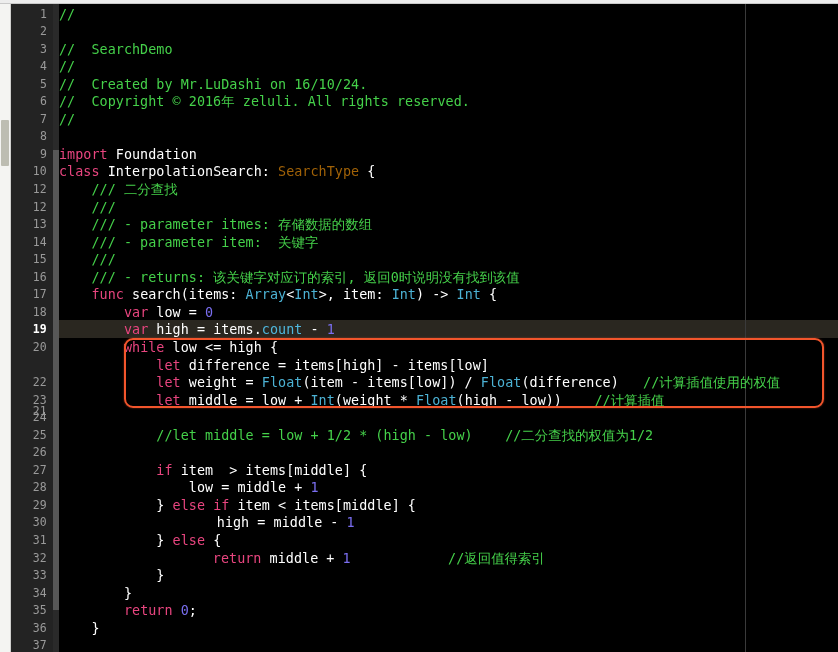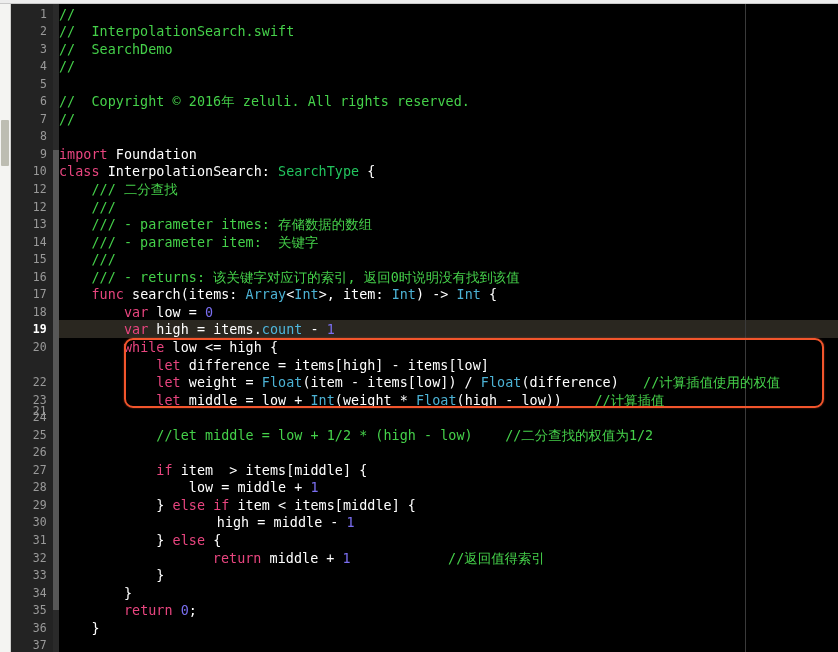--- a/index.html
+++ b/index.html
@@ -130,21 +130,21 @@
     border-radius: 9px;
     box-sizing: border-box;
     pointer-events: none;
     z-index: 20;
     box-shadow: 0 0 2px rgba(242,85,44,0.55);
   }
 
   
   .kw   { color: #e8457f; }      
   .typ  { color: #4cb2d4; }      
-  .proto{ color: #22c55e; }      
+  .proto{ color: #a16207; }      
   .num  { color: #7a6ef0; }      
   .mem  { color: #4fb7dd; }      
   .cmt  { color: #45d14a; }      
   .doc  { color: #45d14a; }      
   .pln  { color: #ffffff; }
 </style>
 </head>
 <body>
 
 <div id="screen">
@@ -198,23 +198,23 @@
         <div class="ln" style="top: 598.2px;">35</div>
         <div class="ln" style="top: 615.75px;">36</div>
         <div class="ln" style="top: 633.3px;">37</div>
       </div>
     <div id="gutter-divider">
       <div id="gutter-divider-thumb"></div>
     </div>
 
     <div id="code">
         <div class="line" style="top: 1.5px;"><span class="cmt">//</span></div>
-        <div class="line" style="top: 19.05px;"><span class="cmt">//  InterpolationSearch.swift</span></div>
         <div class="line" style="top: 36.6px;"><span class="cmt">//  SearchDemo</span></div>
         <div class="line" style="top: 54.15px;"><span class="cmt">//</span></div>
+        <div class="line" style="top: 71.7px;"><span class="cmt">//  Created by Mr.LuDashi on 16/10/24.</span></div>
         <div class="line" style="top: 89.25px;"><span class="cmt">//  Copyright © 2016年 zeluli. All rights reserved.</span></div>
         <div class="line" style="top: 106.8px;"><span class="cmt">//</span></div>
         <div class="line" style="top: 124.35px;"></div>
         <div class="line" style="top: 141.9px;"><span class="kw">import</span><span class="pln"> Foundation</span></div>
         <div class="line" style="top: 159.45px;"><span class="kw">class</span><span class="pln"> InterpolationSearch: </span><span class="proto">SearchType</span><span class="pln"> {</span></div>
         <div class="line" style="top: 177px;"><span class="doc">    /// 二分查找</span></div>
         <div class="line" style="top: 194.55px;"><span class="doc">    ///</span></div>
         <div class="line" style="top: 212.1px;"><span class="doc">    /// - parameter itmes: 存储数据的数组</span></div>
         <div class="line" style="top: 229.65px;"><span class="doc">    /// - parameter item:  关键字</span></div>
         <div class="line" style="top: 247.2px;"><span class="doc">    ///</span></div>

